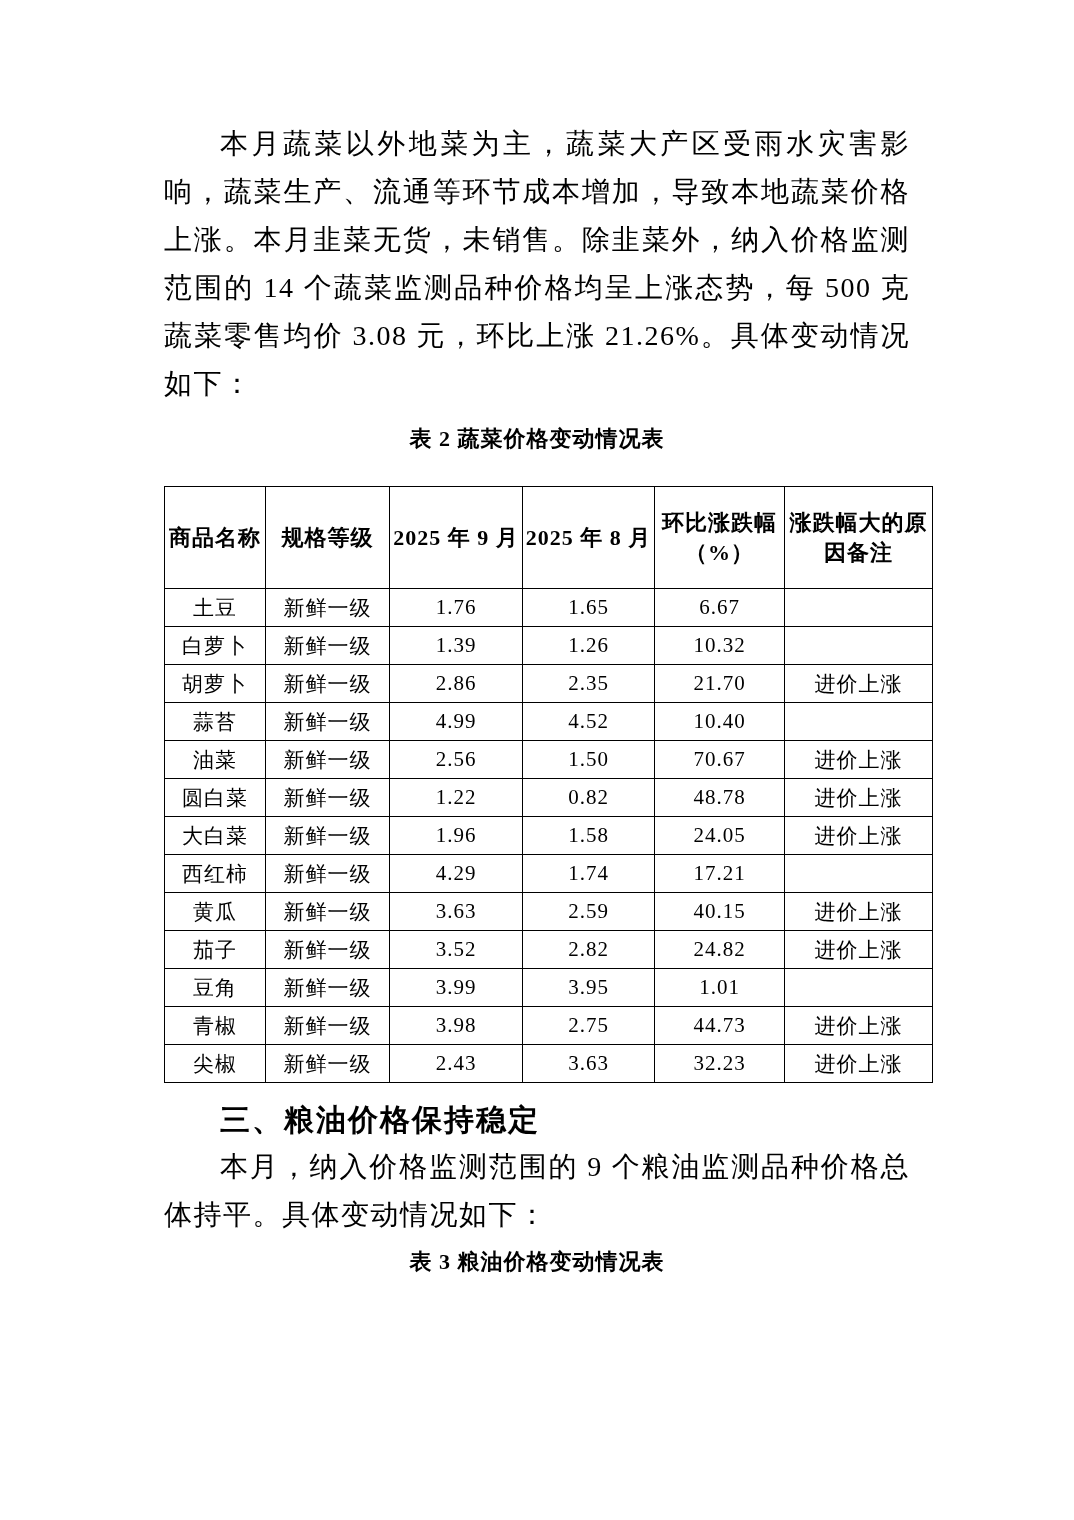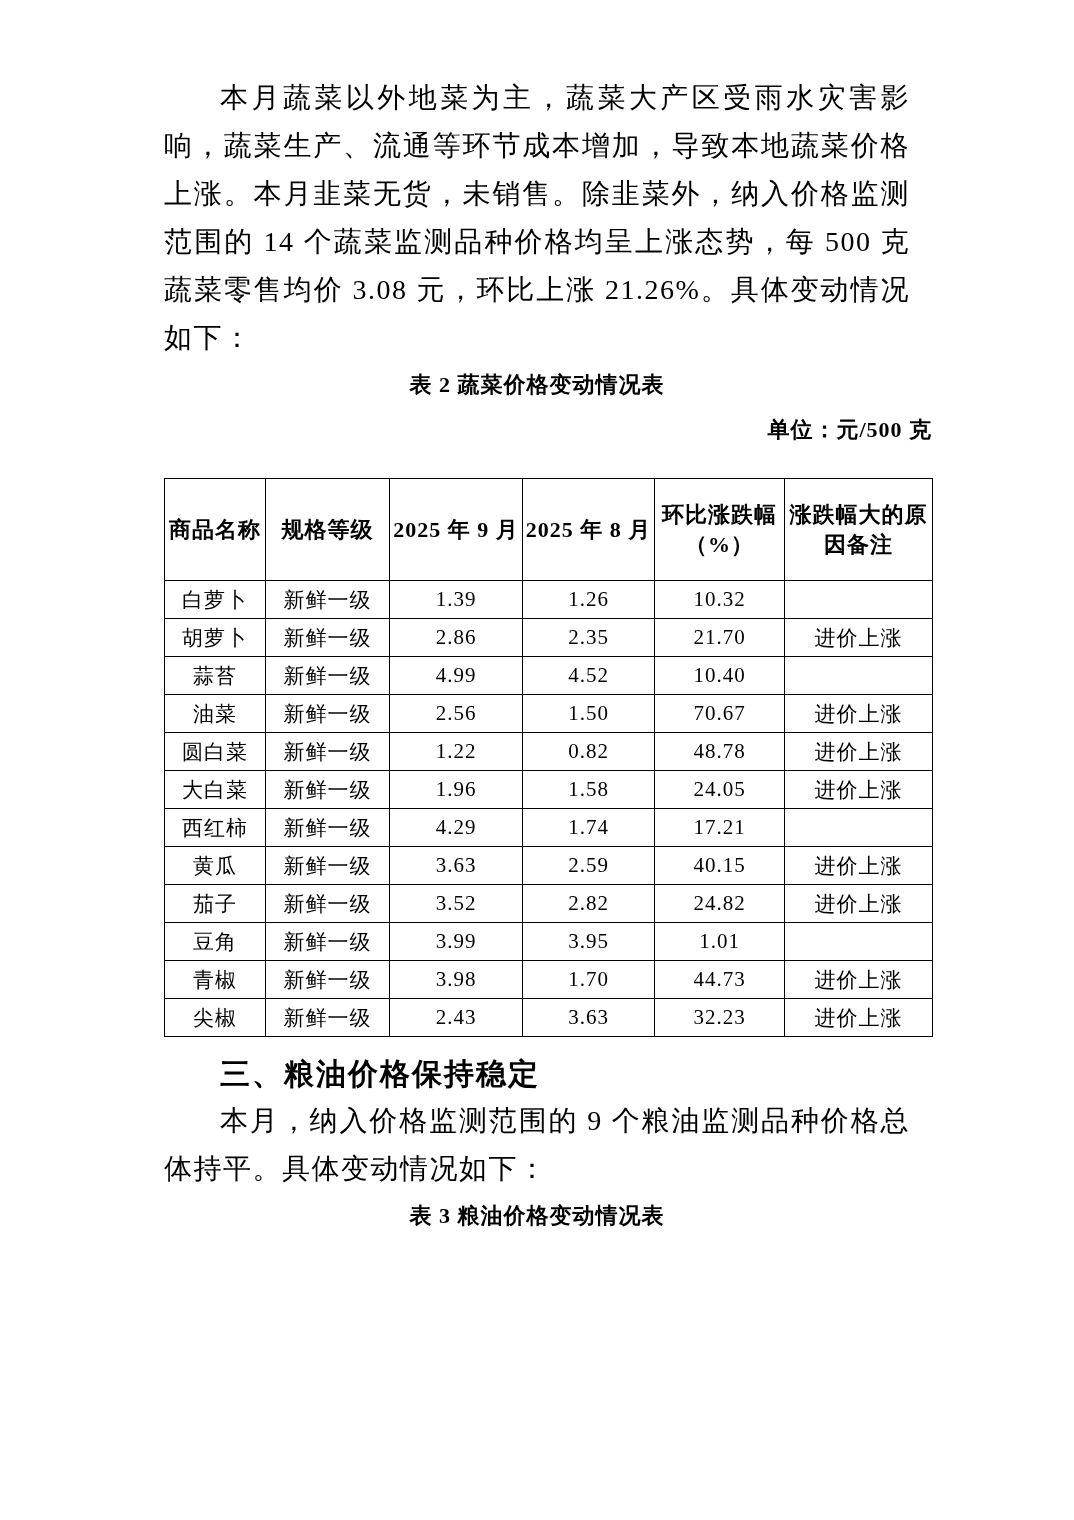--- a/index.html
+++ b/index.html
@@ -12,35 +12,35 @@
     width: 1074px;
     height: 1520px;
     background: #ffffff;
     color: #000000;
     overflow: hidden;
     font-family: "Liberation Serif", "DejaVu Serif", serif;
   }
   .content {
     width: 746px;
     margin: 0 auto;
-    padding-top: 74px;
+    padding-top: 120px;
   }
   .para {
     margin: 0;
     font-size: 28px;
     line-height: 48px;
     letter-spacing: 1.5px;
     text-align: justify;
     text-justify: inter-character;
   }
   .indent {
     text-indent: 56px;
   }
   .caption {
-    margin-top: 8px;
+    margin-top: 16px;
     font-size: 22px;
     font-weight: bold;
     line-height: 30px;
     text-align: center;
     letter-spacing: 1px;
   }
   .unit-row {
     width: 768px;
     margin: 16px auto 0 auto;
     text-align: right;
@@ -97,23 +97,20 @@
 </head>
 <body>
 
 <div class="page">
   <div class="content">
 
     <p class="para indent">本月蔬菜以外地菜为主，蔬菜大产区受雨水灾害影响，蔬菜生产、流通等环节成本增加，导致本地蔬菜价格上涨。本月韭菜无货，未销售。除韭菜外，纳入价格监测范围的 14 个蔬菜监测品种价格均呈上涨态势，每 500 克蔬菜零售均价 3.08 元，环比上涨 21.26%。具体变动情况如下：</p>
 
     <div class="caption">表 2 蔬菜价格变动情况表</div>
 
-    <div class="unit-row">
-      <span class="unit">单位：元/500 克</span>
-    </div>
 
     <table class="price-table">
       <colgroup>
           <col style="width: 101px;">
           <col style="width: 124px;">
           <col style="width: 133px;">
           <col style="width: 132px;">
           <col style="width: 130px;">
           <col style="width: 148px;">
         </colgroup>
@@ -122,20 +119,28 @@
             <th>商品名称</th>
             <th>规格等级</th>
             <th>2025 年 9 月</th>
             <th>2025 年 8 月</th>
             <th>环比涨跌幅（%）</th>
             <th>涨跌幅大的原因备注</th>
           </tr>
       </thead>
       <tbody>
           <tr>
+            <td>土豆</td>
+            <td>新鲜一级</td>
+            <td>1.76</td>
+            <td>1.65</td>
+            <td>6.67</td>
+            <td></td>
+          </tr>
+          <tr>
             <td>白萝卜</td>
             <td>新鲜一级</td>
             <td>1.39</td>
             <td>1.26</td>
             <td>10.32</td>
             <td></td>
           </tr>
           <tr>
             <td>胡萝卜</td>
             <td>新鲜一级</td>
@@ -205,21 +210,21 @@
             <td>新鲜一级</td>
             <td>3.99</td>
             <td>3.95</td>
             <td>1.01</td>
             <td></td>
           </tr>
           <tr>
             <td>青椒</td>
             <td>新鲜一级</td>
             <td>3.98</td>
-            <td>1.70</td>
+            <td>2.75</td>
             <td>44.73</td>
             <td>进价上涨</td>
           </tr>
           <tr>
             <td>尖椒</td>
             <td>新鲜一级</td>
             <td>2.43</td>
             <td>3.63</td>
             <td>32.23</td>
             <td>进价上涨</td>

